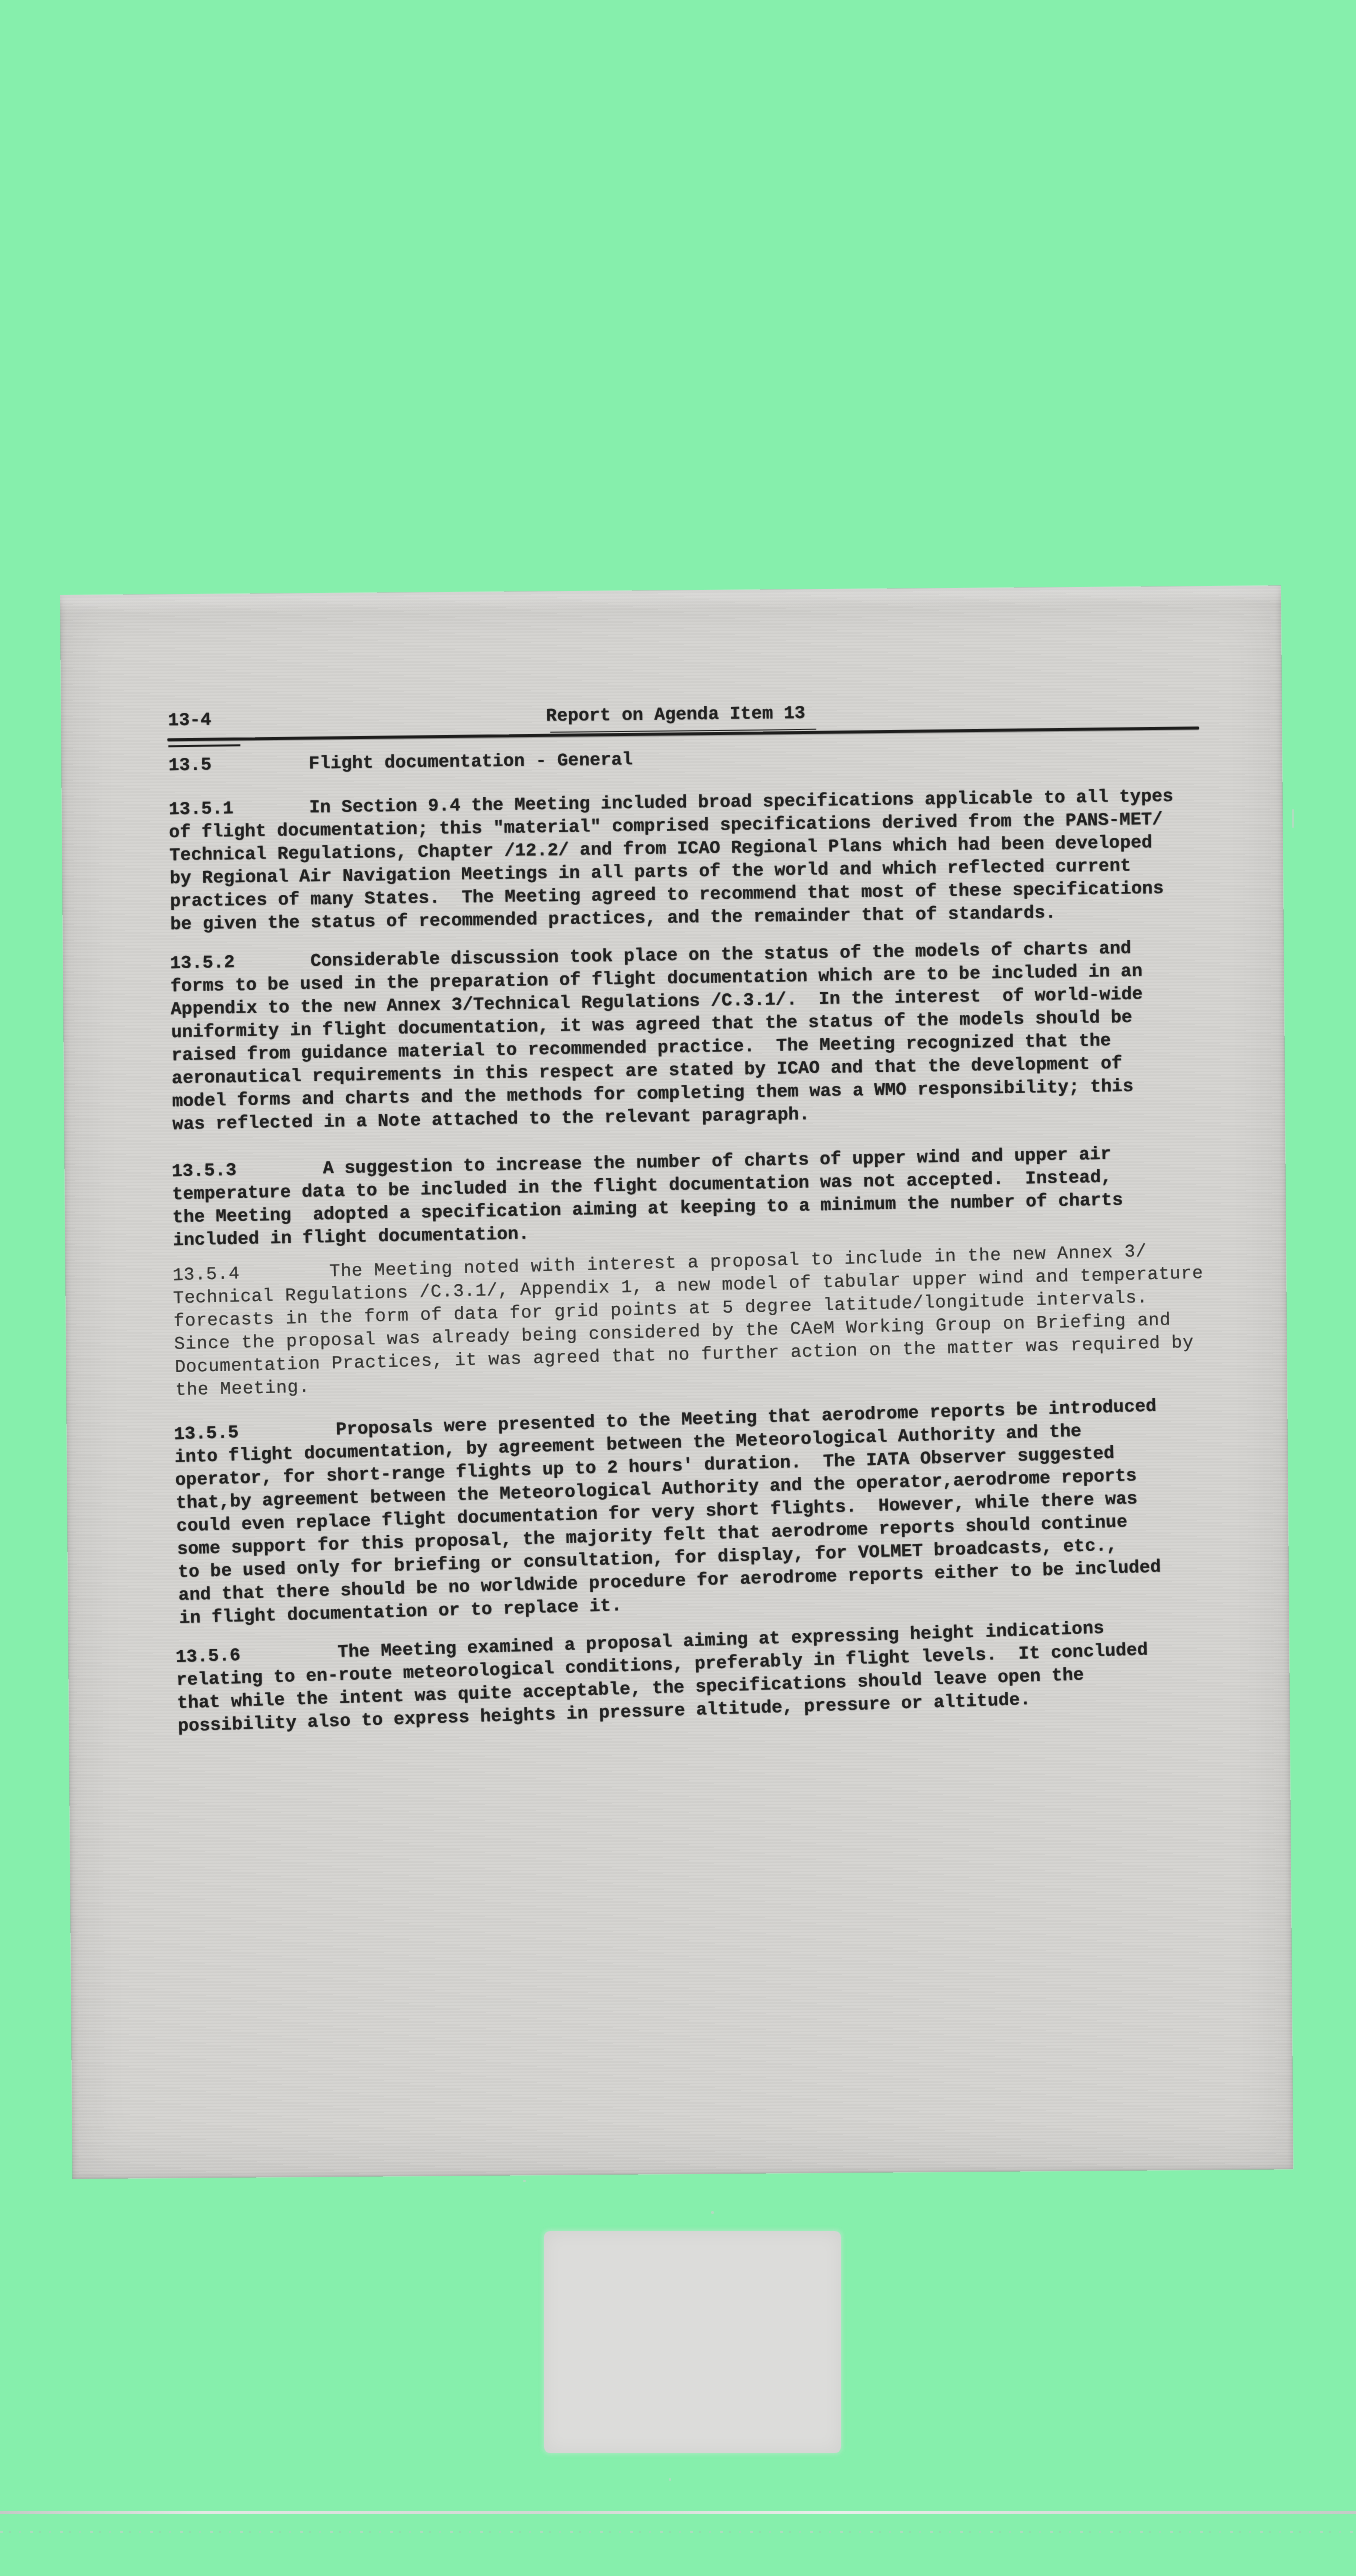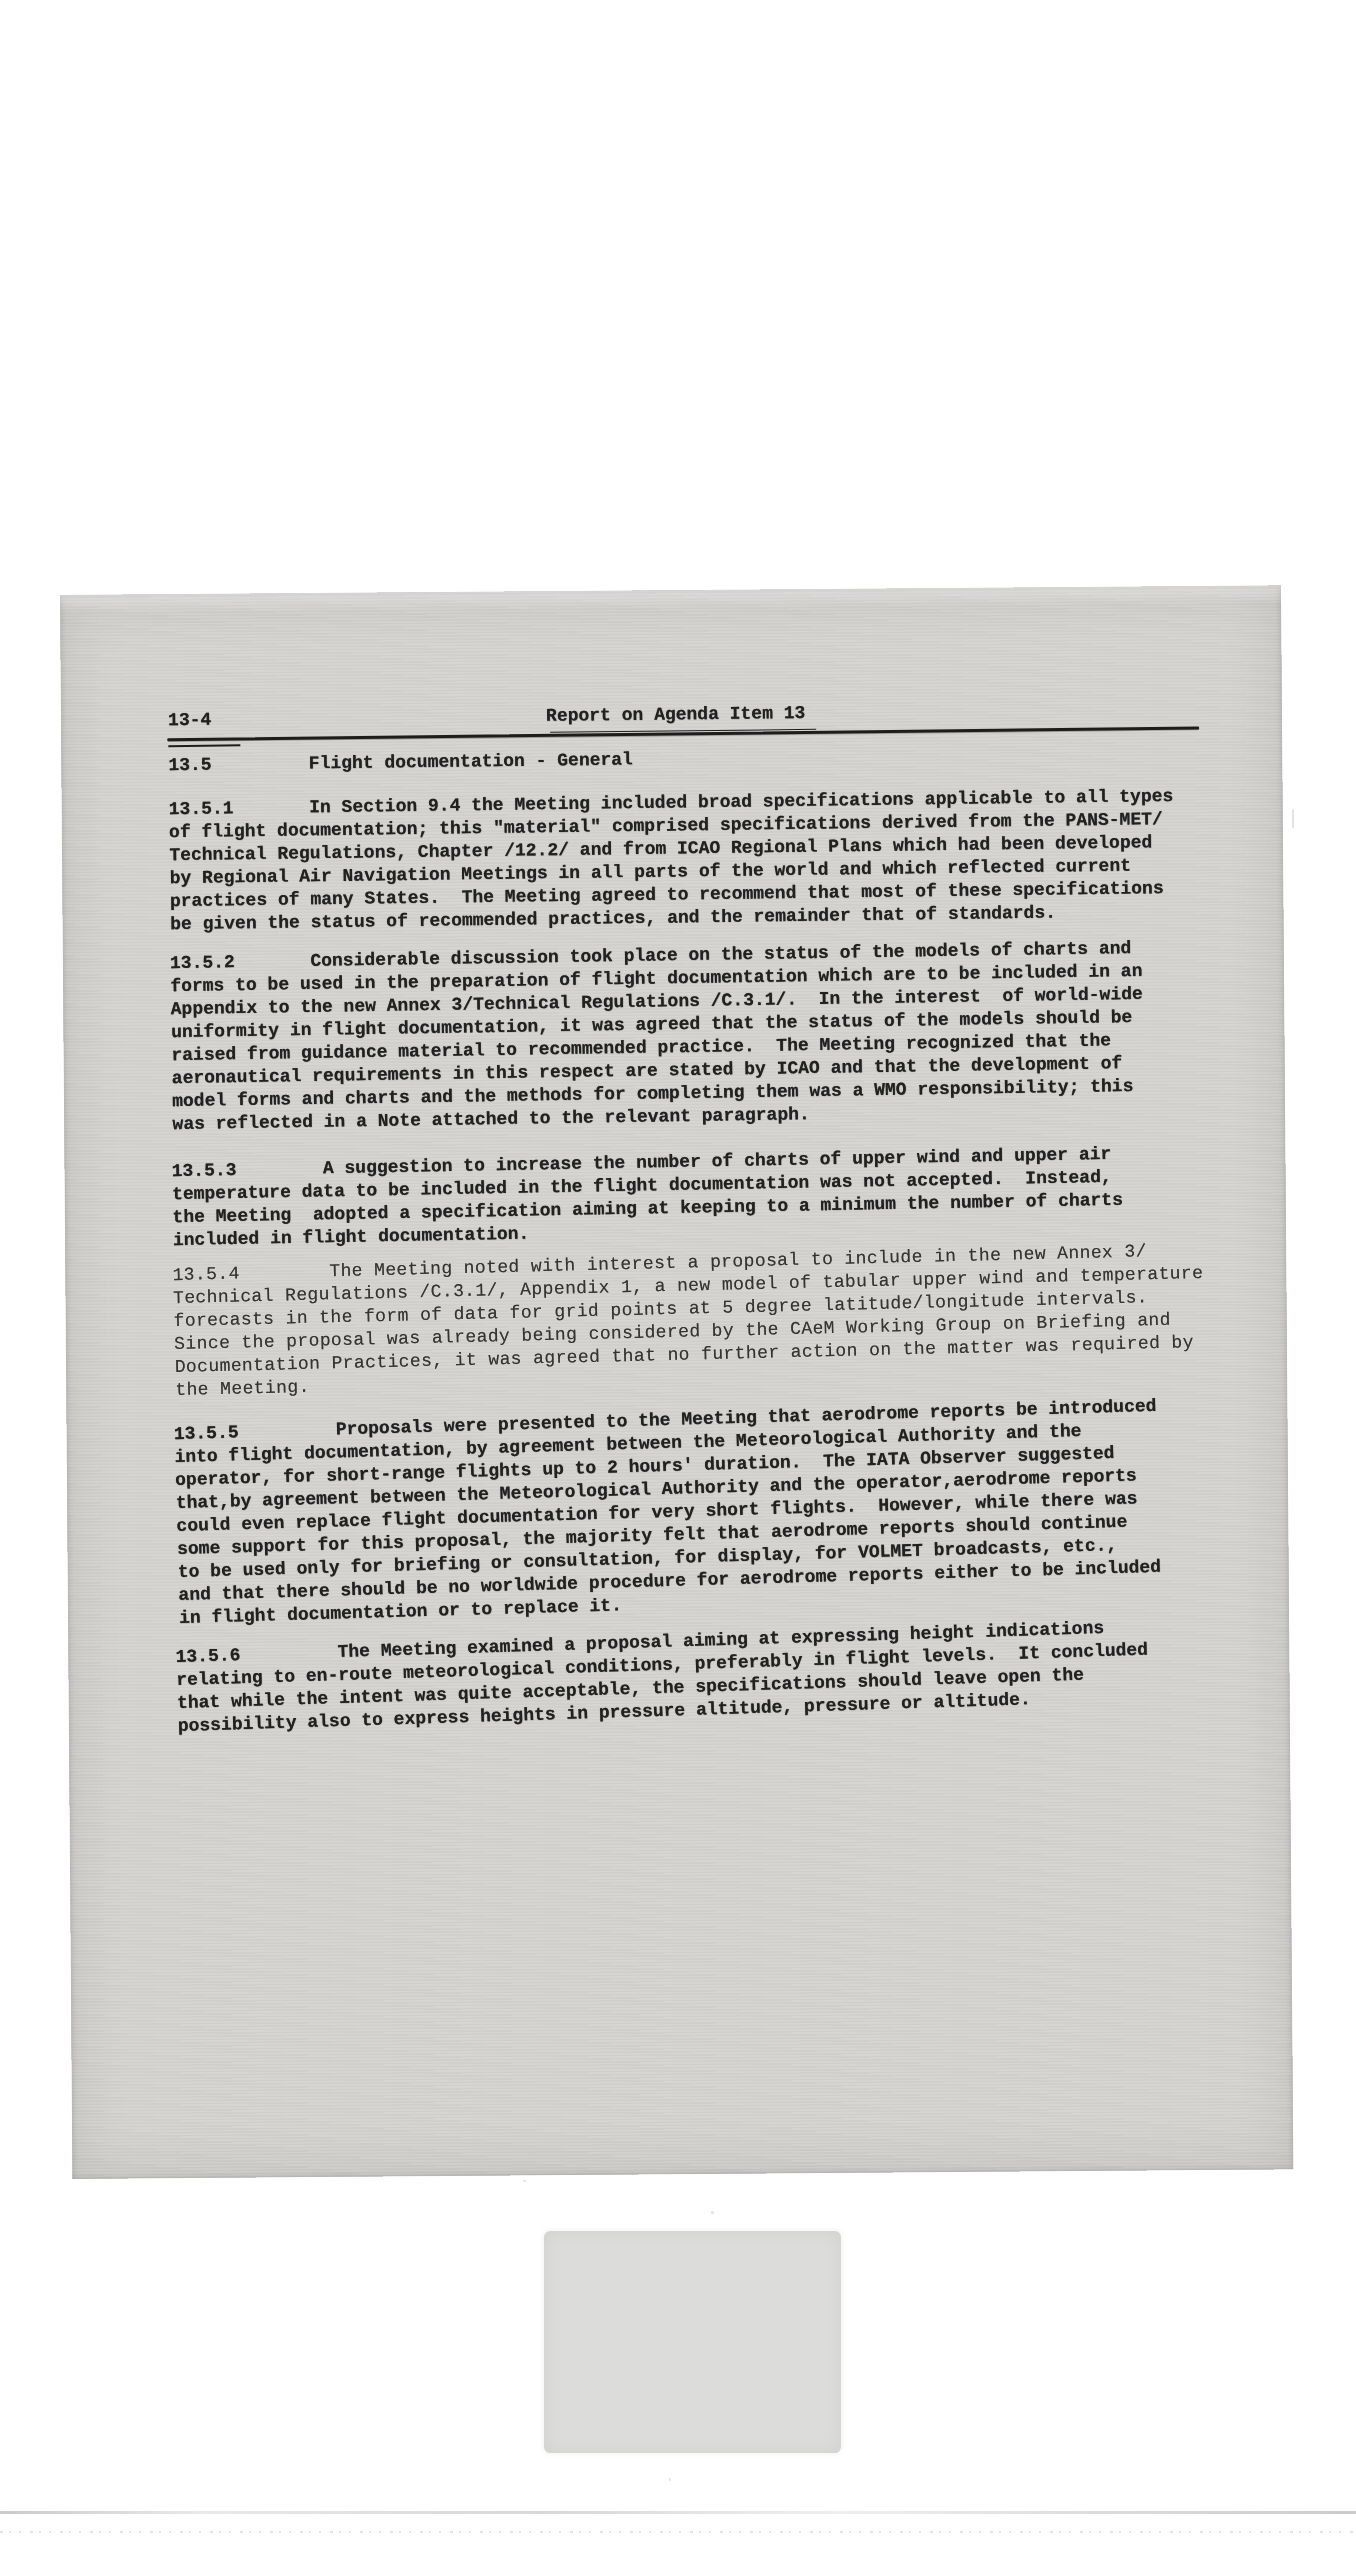--- a/index.html
+++ b/index.html
@@ -1,20 +1,20 @@
 <!DOCTYPE html>
 <html style="font-size:10px"><head>
 <meta charset="utf-8">
 <style>
   html, body { margin:0; padding:0; background:#020202; }
   body {
     position:relative; width:1356px; height:2576px; overflow:hidden;
     font-family:"Liberation Mono","DejaVu Sans Mono",monospace;
   }
-  .frame { position:absolute; inset:0; background:#ffffff; }
+  .frame { position:absolute; inset:0; background:#86efac; }
 
   
   .page {
     position:absolute; left:60px; top:595px; width:1221px; height:1584px;
     background:#d5d4d1;
     transform:rotate(-0.45deg); transform-origin:0 0;
     box-shadow: inset 0 0 57px rgba(0,0,0,0.10), inset 0 0 6.3px rgba(0,0,0,0.18);
   }
   .page::before { 
     content:""; position:absolute; inset:0; pointer-events:none;

